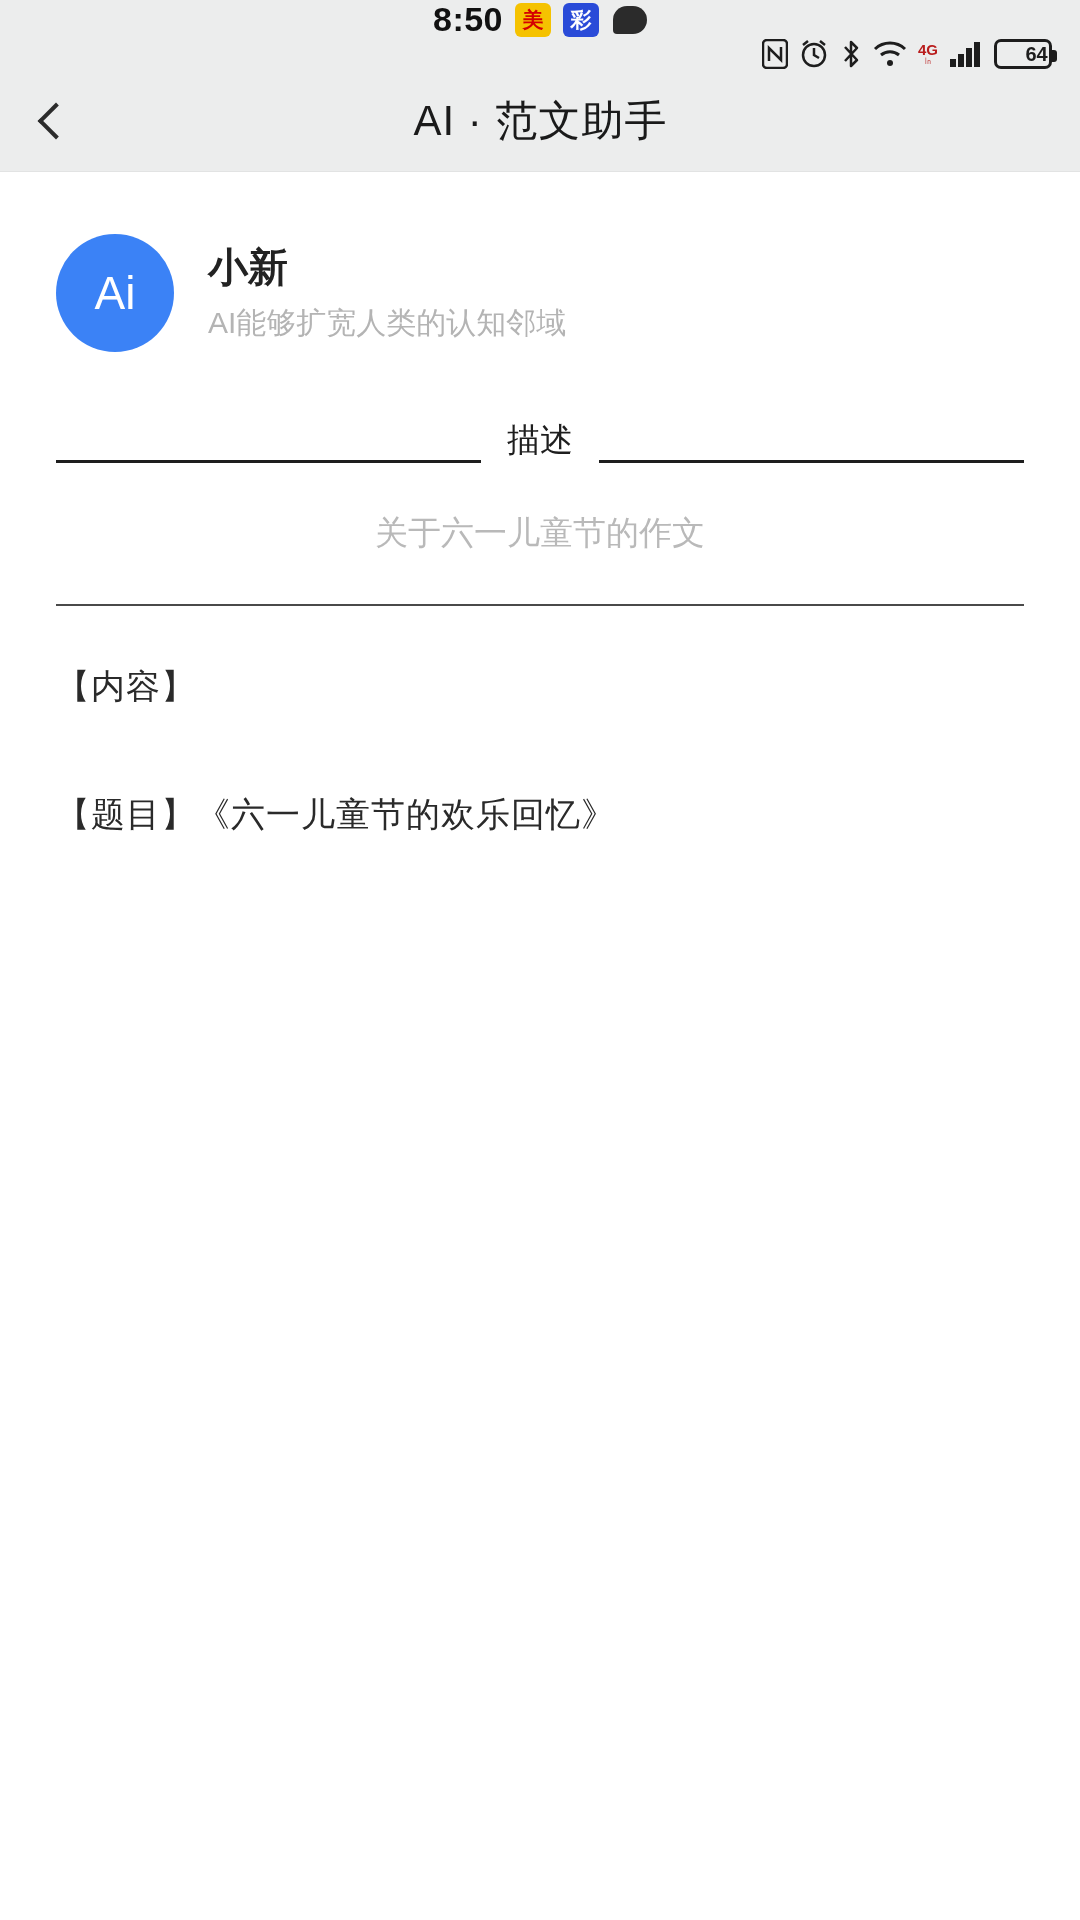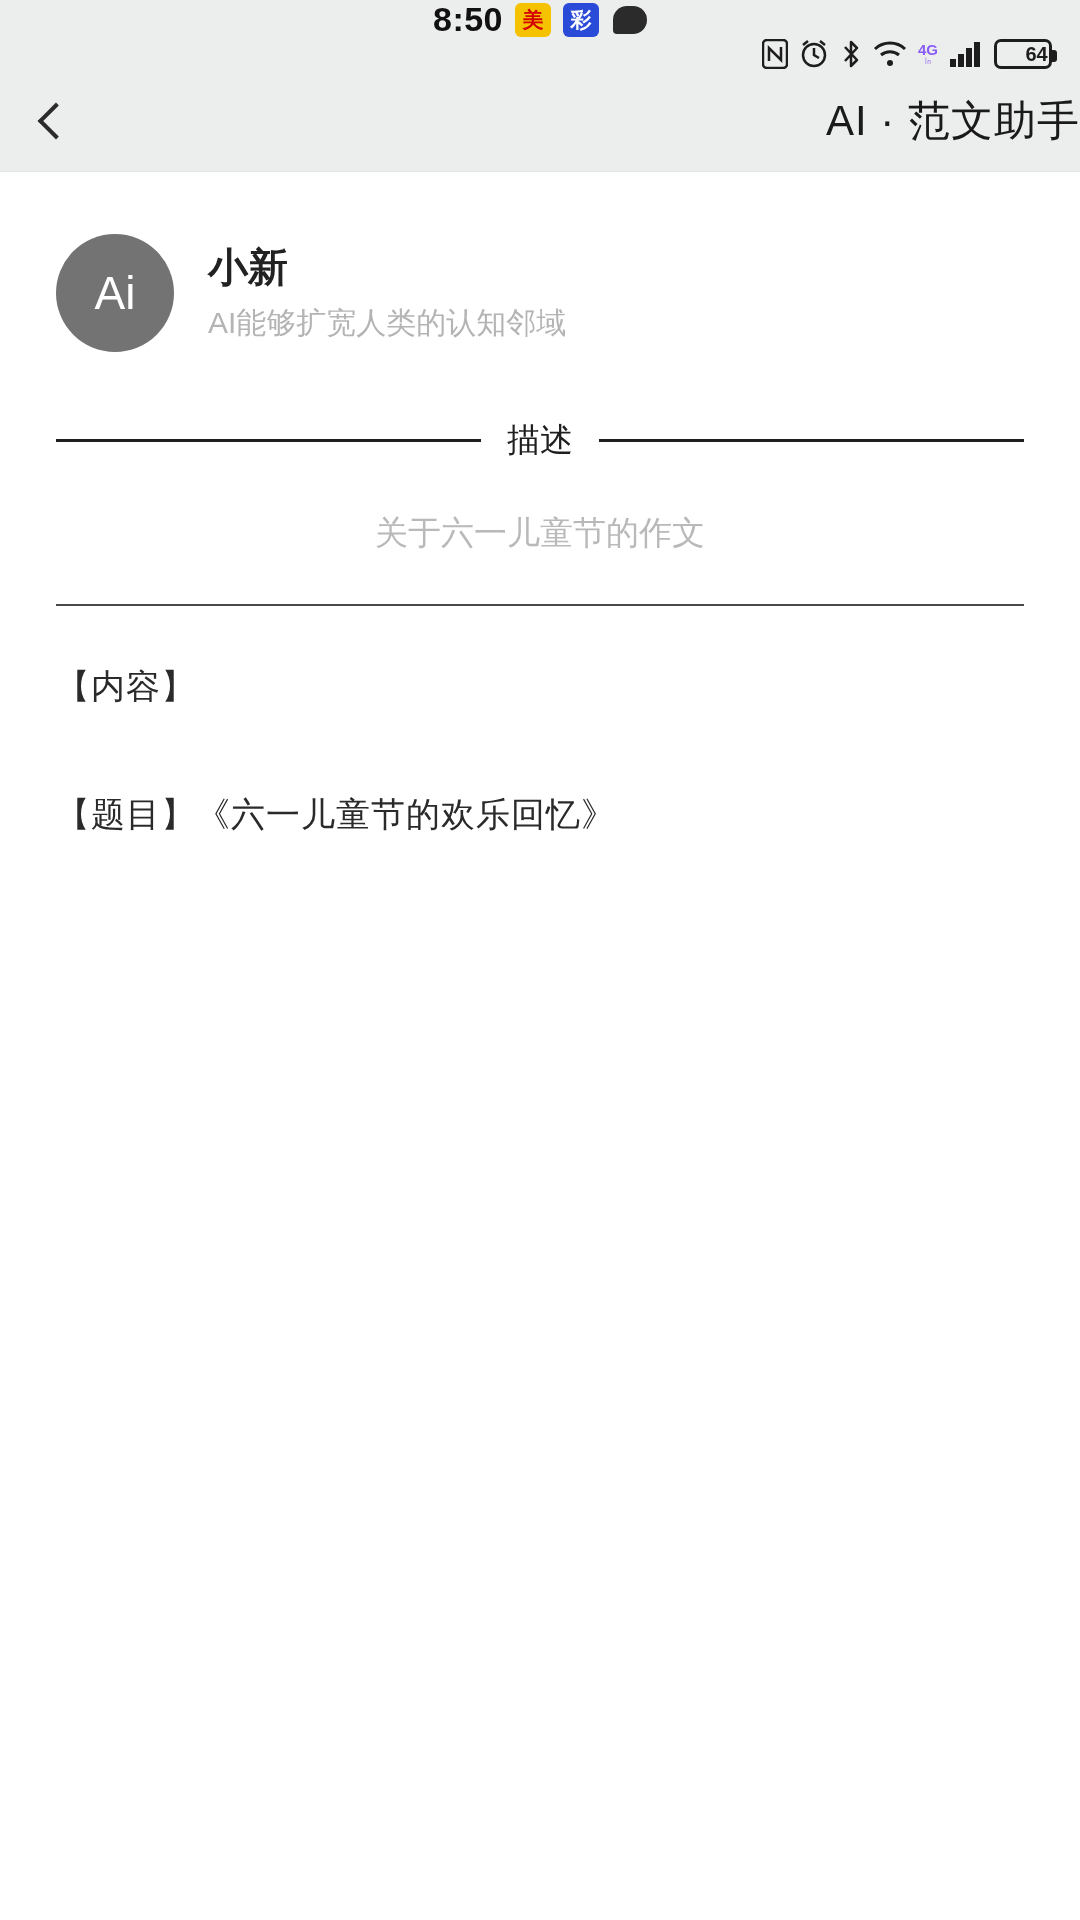--- a/index.html
+++ b/index.html
@@ -50,21 +50,21 @@
   .sb-right {
     margin-left: auto;
     display: flex;
     align-items: center;
     gap: 11px;
   }
   .sb-icon { color: #1d1d1d; display: flex; align-items: center; }
   .sb-4g {
     font-size: 15px;
     font-weight: bold;
-    color: #8b5cf6;
+    color: #b91c1c;
     line-height: 1;
     text-align: center;
   }
   .sb-4g small { display:block; font-size: 9px; font-weight: normal; }
   .battery {
     width: 58px; height: 30px;
     border: 3px solid #1d1d1d;
     border-radius: 7px;
     display: flex; align-items: center; justify-content: center;
     position: relative;
@@ -98,41 +98,41 @@
   }
   .back-chevron {
     width: 26px; height: 26px;
     border-left: 4px solid #2b2b2b;
     border-bottom: 4px solid #2b2b2b;
     transform: rotate(45deg);
   }
   .title-text {
     position: absolute;
     left: 1px; right: 0;
-    text-align: right;
+    text-align: center;
     font-size: 42px;
     color: #1a1a1a;
     letter-spacing: 1px;
     pointer-events: none;
   }
 
   
   .content {
     padding: 0 56px;
     background: #ffffff;
   }
   .profile {
     display: flex;
     align-items: center;
     padding-top: 62px;
   }
   .avatar {
     width: 118px; height: 118px;
     border-radius: 50%;
-    background: #737373;
+    background: #3b82f6;
     color: #ffffff;
     font-size: 46px;
     display: flex;
     align-items: center;
     justify-content: center;
     flex: 0 0 auto;
   }
   .profile-meta { margin-left: 34px; }
   .profile-name {
     font-size: 40px;
@@ -148,21 +148,21 @@
 
   .intro {
     margin-top: 52px;
     font-size: 32px;
     line-height: 1.72;
     color: #2a2a2a;
   }
 
   .section-divider {
     display: flex;
-    align-items: center;
+    align-items: flex-end;
     margin-top: 66px;
     gap: 26px;
   }
   .section-divider .rule {
     flex: 1;
     height: 3px;
     background: #1e1e1e;
   }
   .section-divider .label {
     font-size: 33px;

